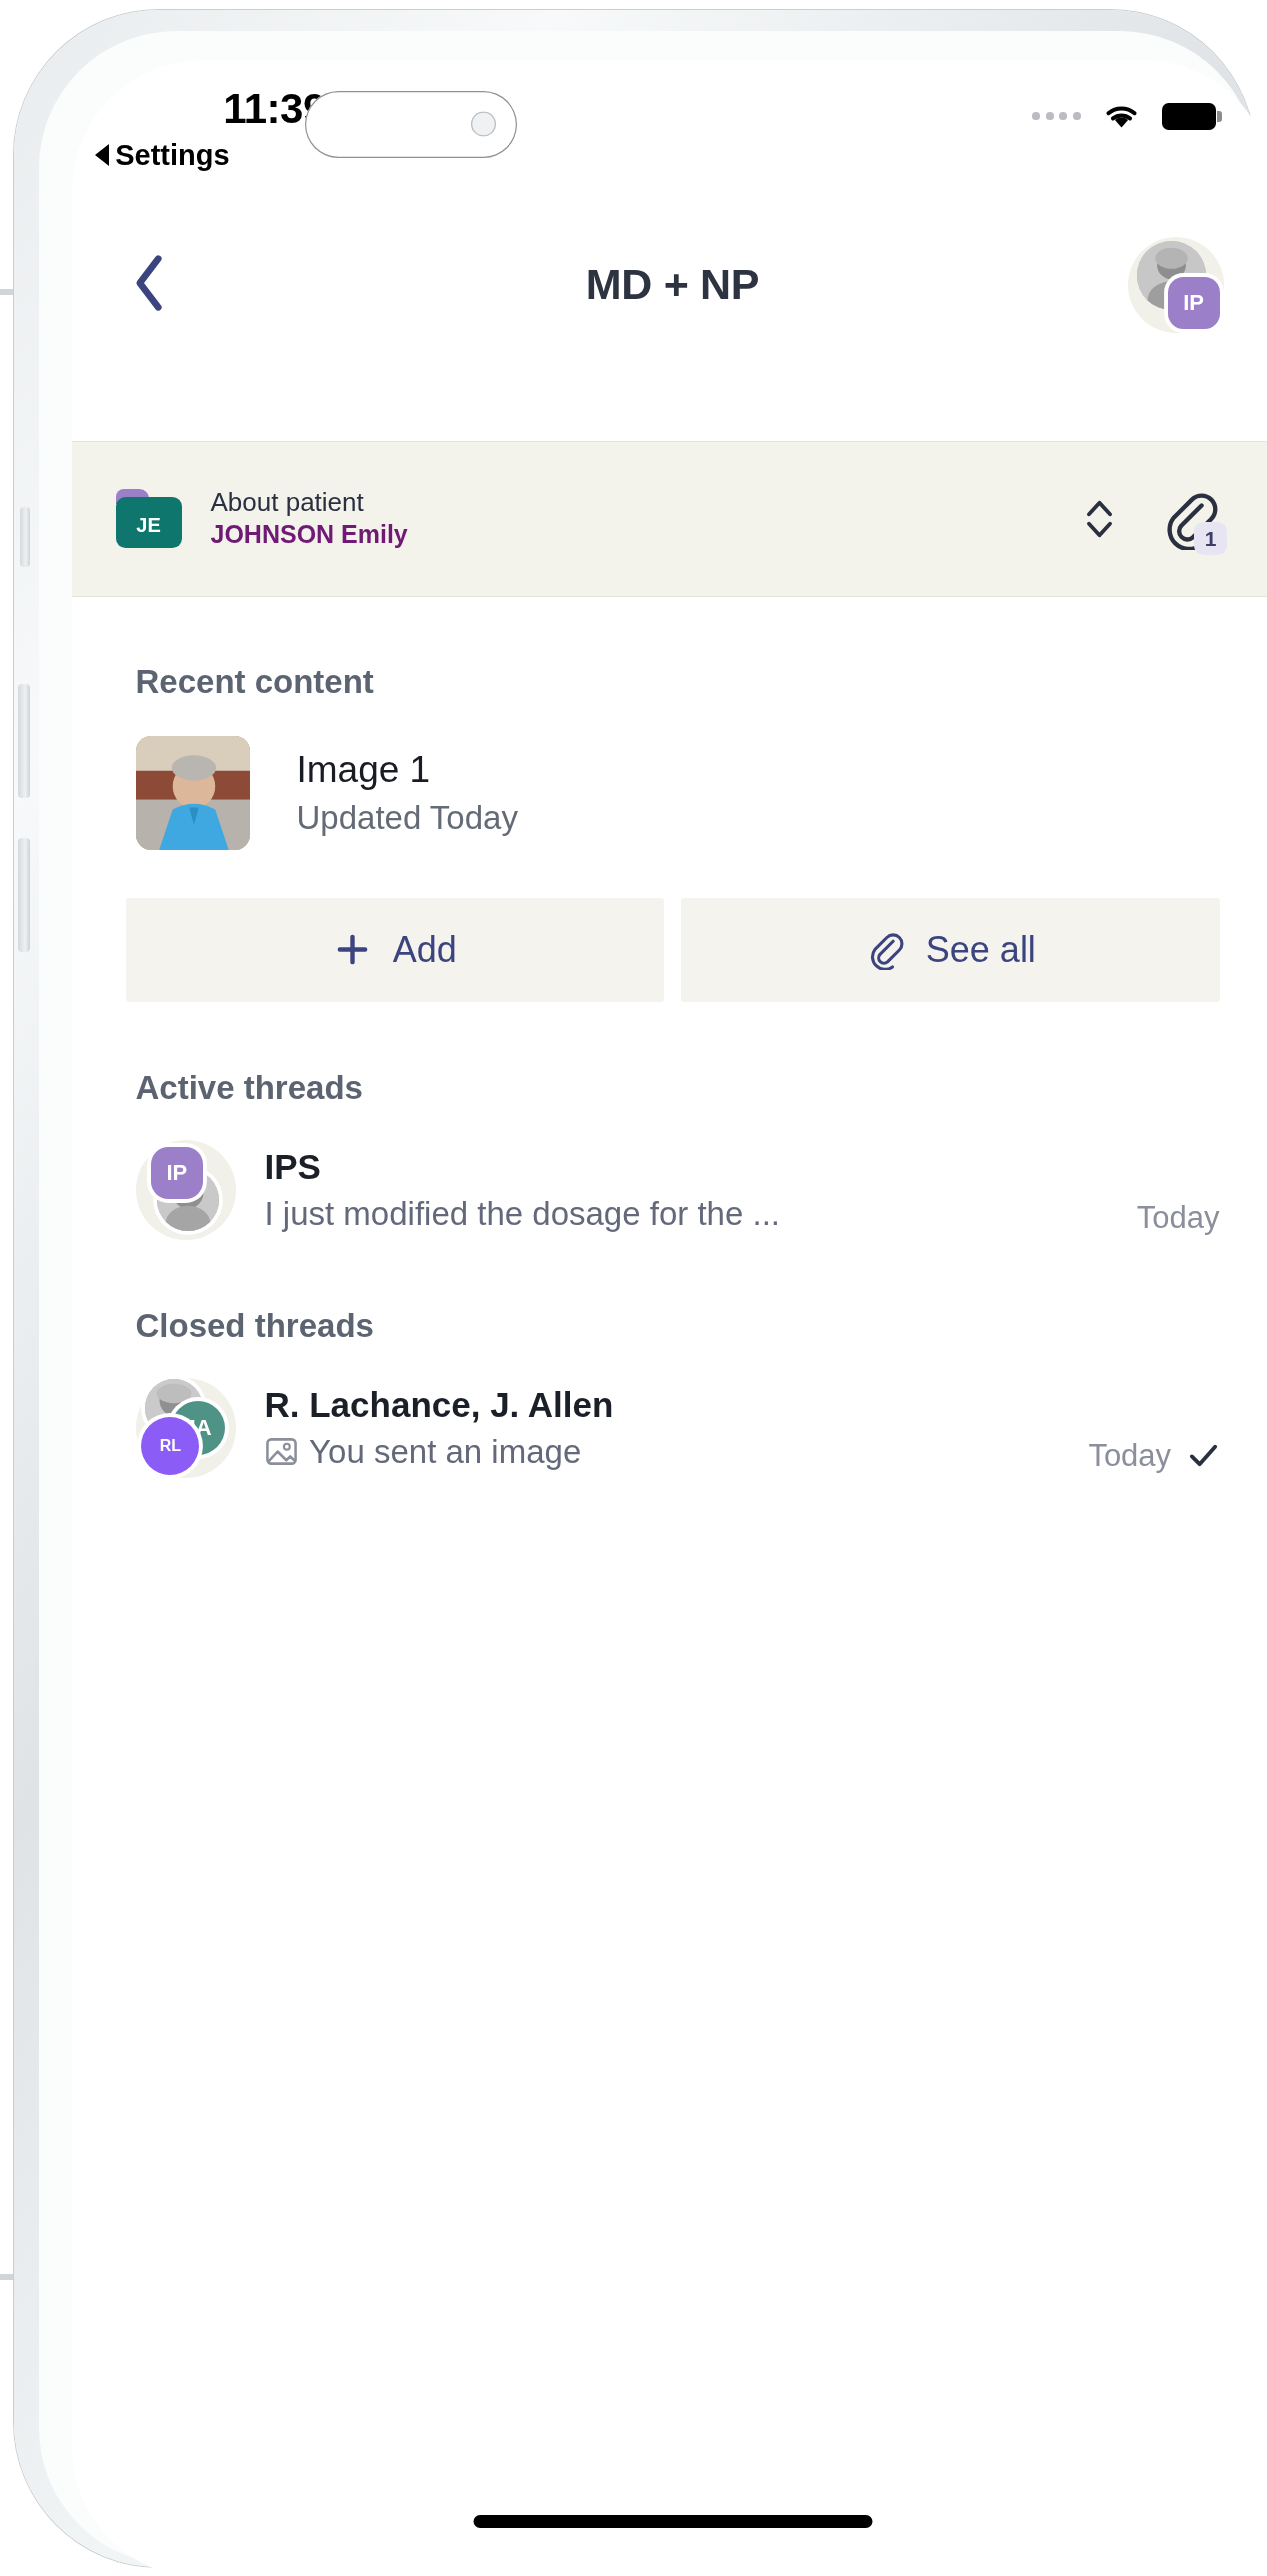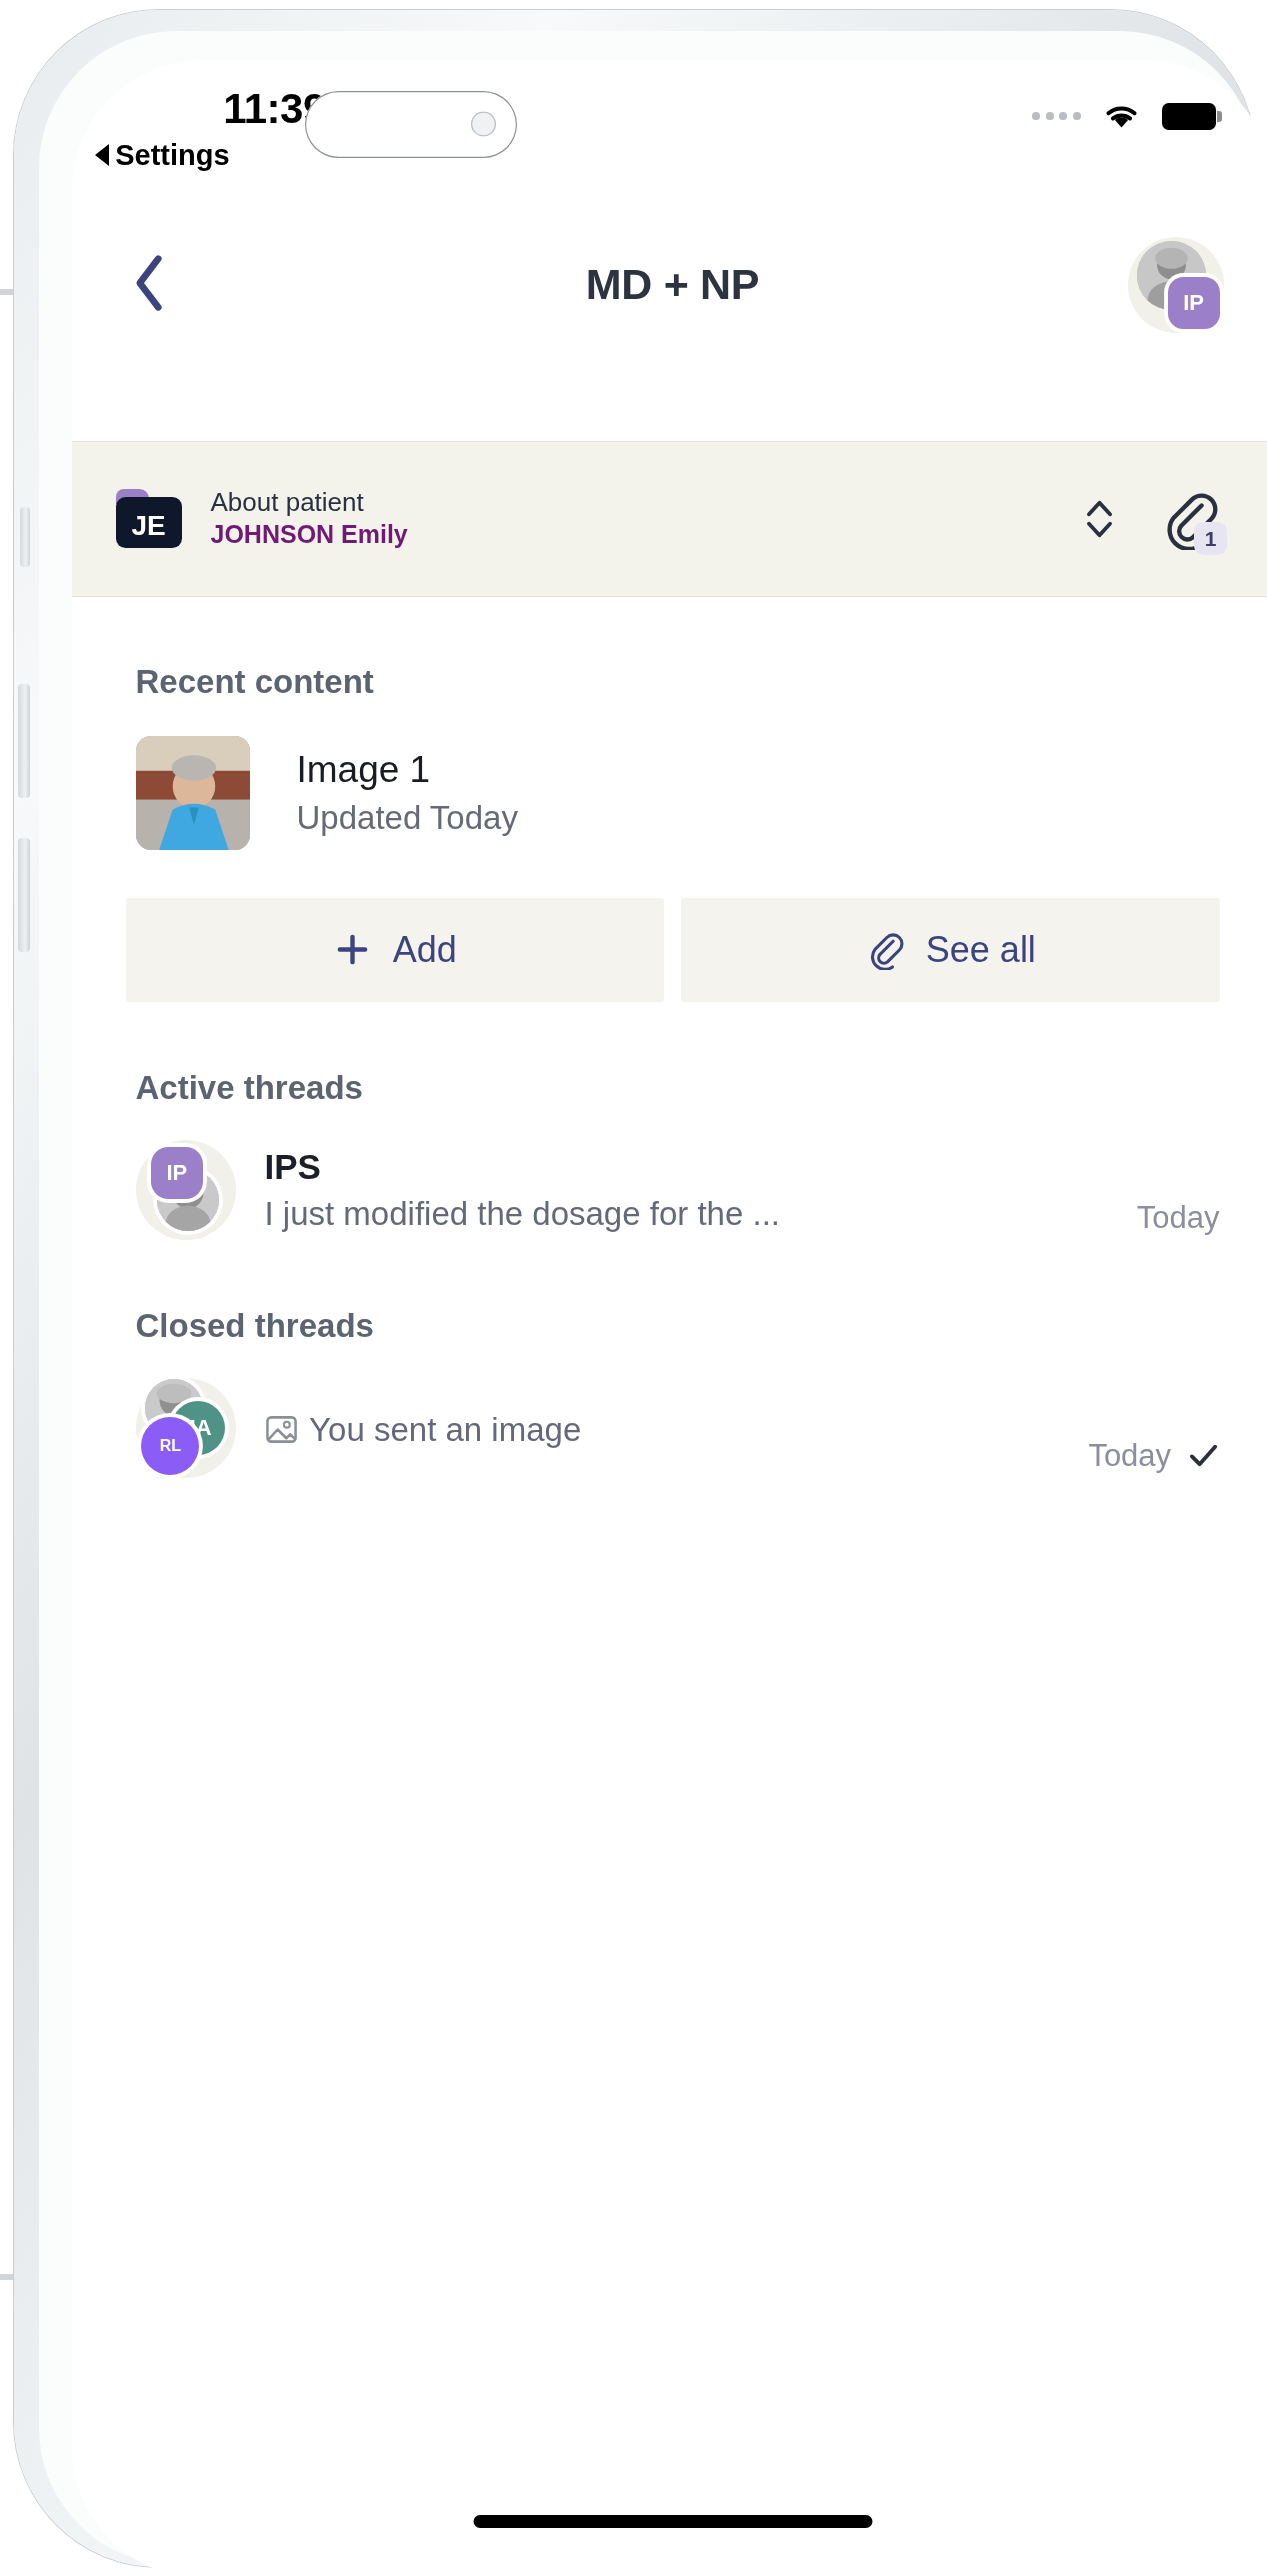--- a/index.html
+++ b/index.html
@@ -214,24 +214,24 @@
     position: absolute;
     left: 0; top: 0;
     width: 33px; height: 15.4px;
     background: #9b7fc9;
     border-radius: 7.7px 9.6px 0 0;
   }
   .folder-icon .body {
     position: absolute;
     left: 0; top: 8.7px;
     width: 66px; height: 51px;
-    background: #0f172a;
+    background: #0f766e;
     border-radius: 9.6px;
     color: #fff;
-    font-size: 28px;
+    font-size: 20px;
     font-weight: 600;
     display: flex; align-items: center; justify-content: center;
     padding-top: 5.8px;
     box-sizing: border-box;
   }
   .pb-text { margin-left: 29px; line-height: 1.22; }
   .pb-title { font-size: 26px; color: #2b3040; font-weight: 400; }
   .pb-name  { font-size: 25px; color: #701a75; font-weight: 700; }
   .pb-right {
     margin-left: auto;
@@ -559,20 +559,21 @@
                   <rect width="60" height="60" fill="#cacaca"></rect>
                   <ellipse cx="30" cy="22" rx="15" ry="16" fill="#909090"></ellipse>
                   <ellipse cx="30" cy="53" rx="22" ry="17" fill="#a6a6a6"></ellipse>
                   <ellipse cx="30" cy="15" rx="18" ry="10" fill="#bdbdbd"></ellipse>
                 </svg>
               </div>
               <div class="cl-badge" style="left:35px;top:23px;width:54px;height:54px;font-size:22px;background:#4f9387;">JA</div>
               <div class="cl-badge" style="left:5.8px;top:39px;width:58px;height:58px;font-size:16px;background:#8b5cf6;">RL</div>
             </div>
             <div class="th-text">
+              <div class="th-title bold">R. Lachance, J. Allen</div>
               <div class="th-sub">
                 <svg width="33" height="33" viewBox="0 0 34 34">
                   <rect x="2.5" y="4.5" width="29" height="25" rx="4" stroke="#8a8f9b" stroke-width="2.6" fill="none"></rect>
                   <circle cx="22.5" cy="12" r="3" stroke="#8a8f9b" stroke-width="2.2" fill="none"></circle>
                   <path d="M4 27 L13 17 L22 26 L26 22 L31 27" stroke="#8a8f9b" stroke-width="2.6" fill="none" stroke-linejoin="round" stroke-linecap="round"></path>
                 </svg>
                 <span>You sent an image</span>
               </div>
             </div>
             <div class="th-meta">

